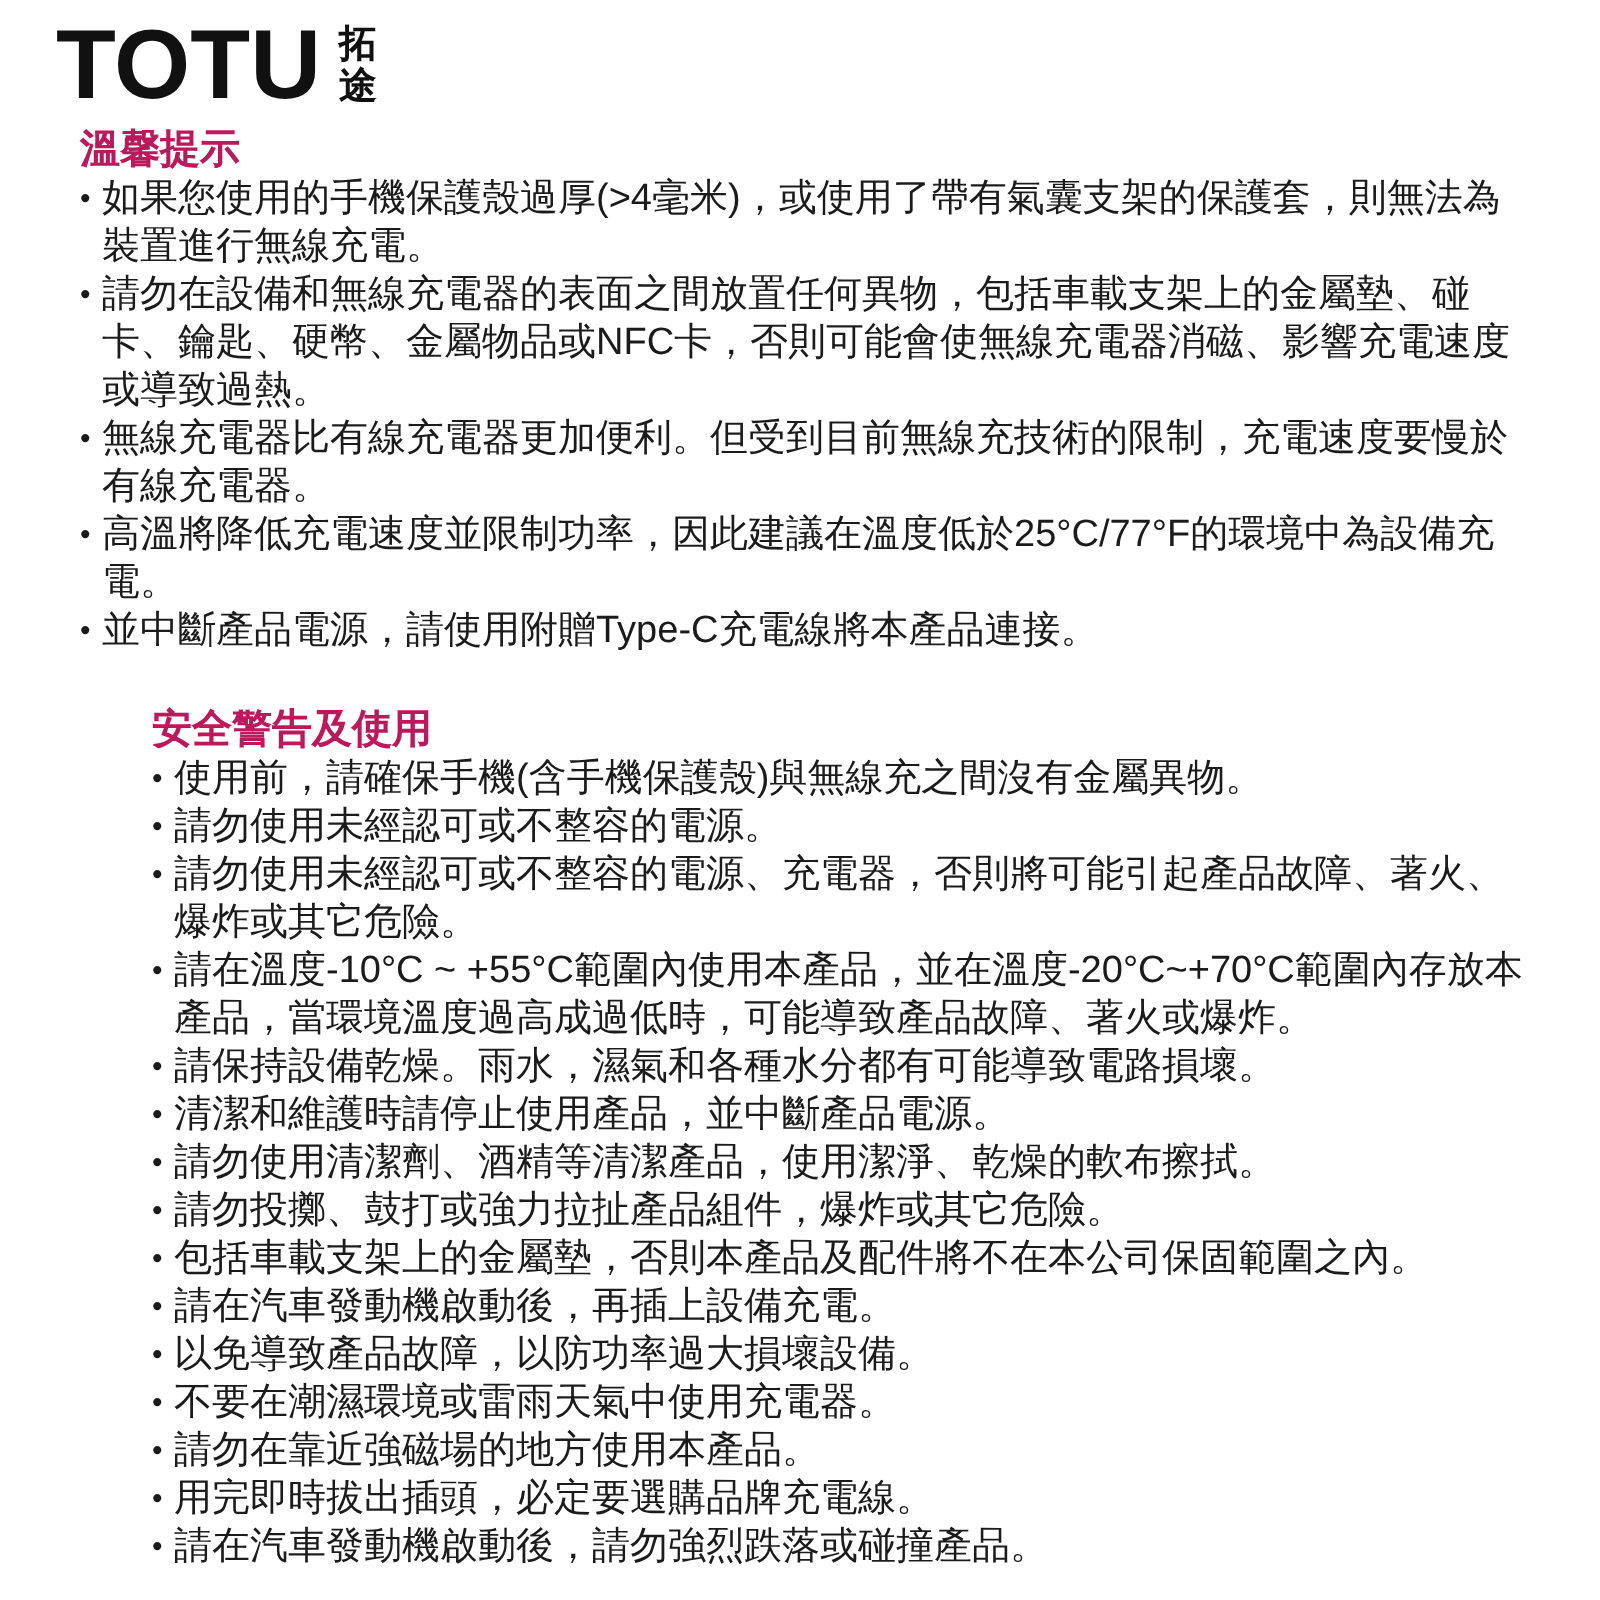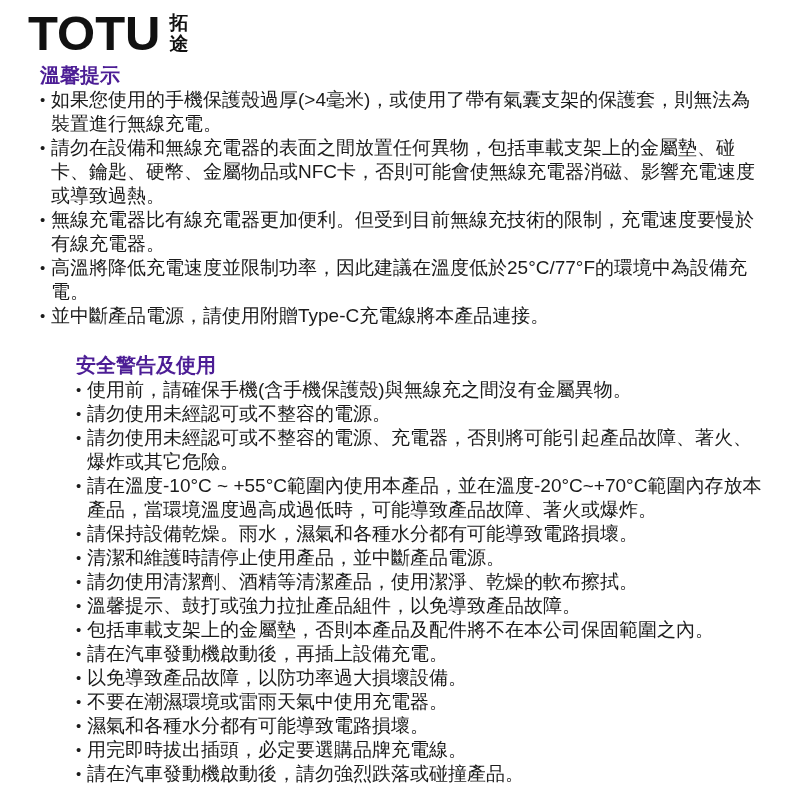--- a/index.html
+++ b/index.html
@@ -44,21 +44,21 @@
     line-height: 21px;
     font-weight: 600;
     color: #111111;
   }
   
   .sec h2 {
     margin: 0;
     font-size: 20px;
     line-height: 26px;
     font-weight: 600;
-    color: #4c1d95;
+    color: #be185d;
   }
   .sec + .sec {
     margin-top: 24px;
     margin-left: 36px;
   }
   ul.blist {
     list-style: none;
     margin: 0;
     padding: 0;
   }
@@ -156,21 +156,21 @@
           <span class="txt">清潔和維護時請停止使用產品，並中斷產品電源。</span>
         </li>
 
         <li class="b">
           <span class="dot">•</span>
           <span class="txt">請勿使用清潔劑、酒精等清潔產品，使用潔淨、乾燥的軟布擦拭。</span>
         </li>
 
         <li class="b">
           <span class="dot">•</span>
-          <span class="txt">溫馨提示、鼓打或強力拉扯產品組件，以免導致產品故障。</span>
+          <span class="txt">請勿投擲、鼓打或強力拉扯產品組件，爆炸或其它危險。</span>
         </li>
 
         <li class="b">
           <span class="dot">•</span>
           <span class="txt">包括車載支架上的金屬墊，否則本產品及配件將不在本公司保固範圍之內。</span>
         </li>
 
         <li class="b">
           <span class="dot">•</span>
           <span class="txt">請在汽車發動機啟動後，再插上設備充電。</span>
@@ -181,21 +181,21 @@
           <span class="txt">以免導致產品故障，以防功率過大損壞設備。</span>
         </li>
 
         <li class="b">
           <span class="dot">•</span>
           <span class="txt">不要在潮濕環境或雷雨天氣中使用充電器。</span>
         </li>
 
         <li class="b">
           <span class="dot">•</span>
-          <span class="txt">濕氣和各種水分都有可能導致電路損壞。</span>
+          <span class="txt">請勿在靠近強磁場的地方使用本產品。</span>
         </li>
 
         <li class="b">
           <span class="dot">•</span>
           <span class="txt">用完即時拔出插頭，必定要選購品牌充電線。</span>
         </li>
 
         <li class="b">
           <span class="dot">•</span>
           <span class="txt">請在汽車發動機啟動後，請勿強烈跌落或碰撞產品。</span>

